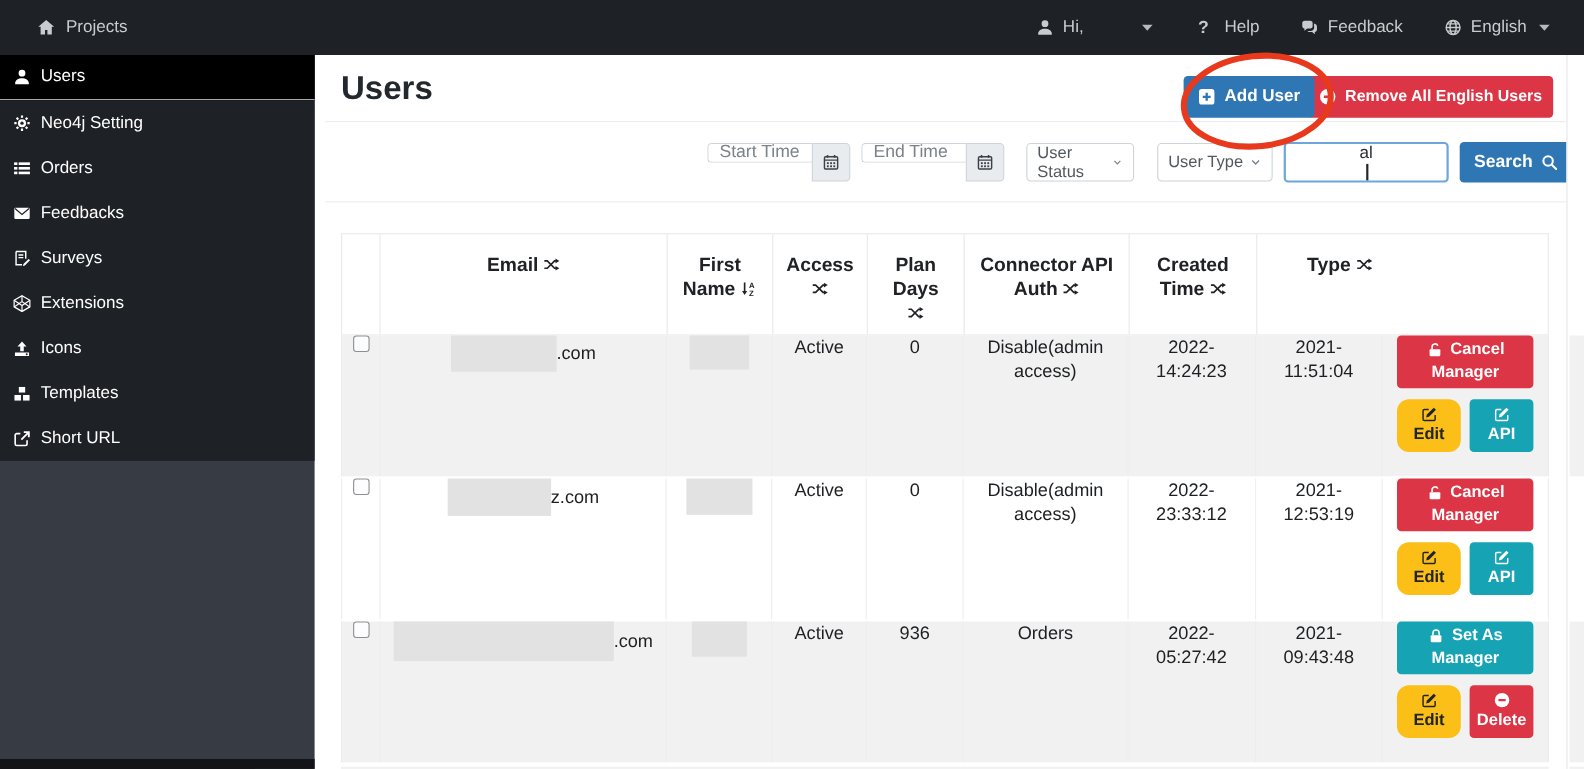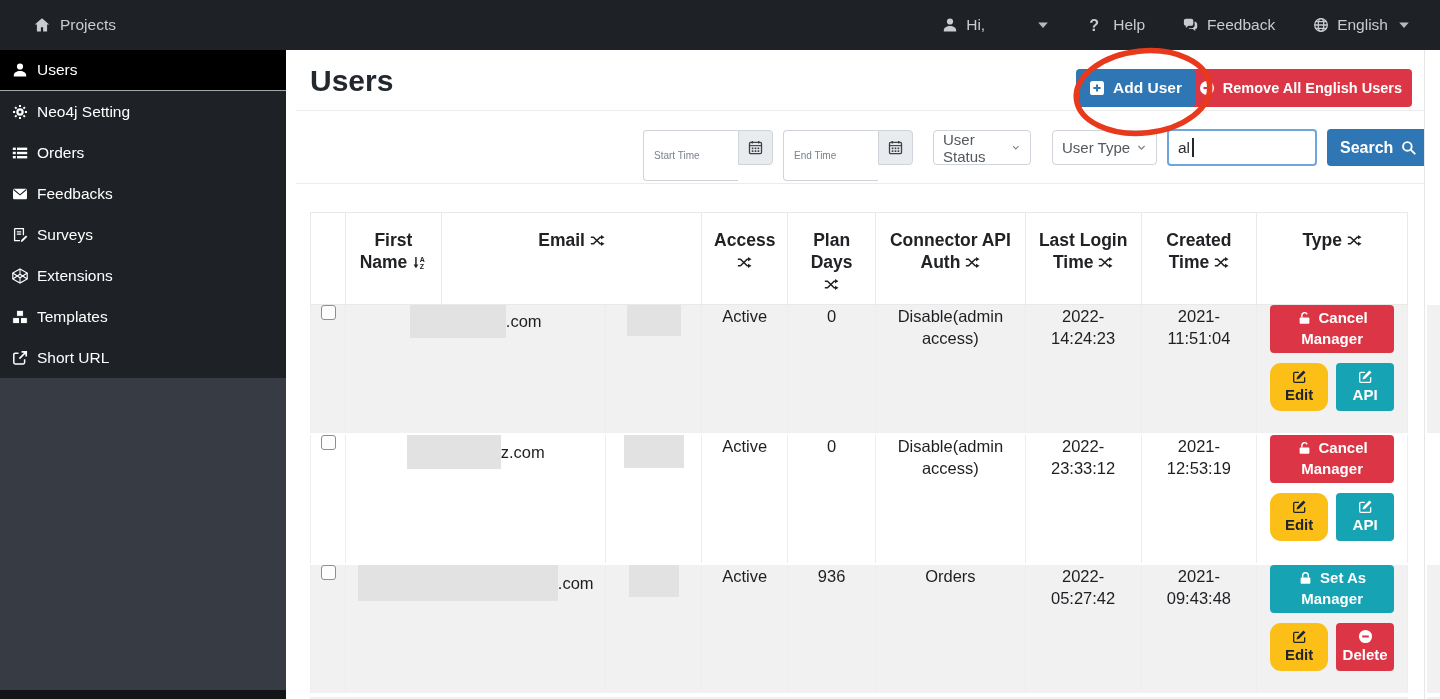--- a/index.html
+++ b/index.html
@@ -34,29 +34,29 @@
     color:#fff;font-weight:600;cursor:pointer;font-family:inherit;}
   .btn .icon{font-size:16px;}
   .btn-add{position:absolute;top:69px;right:245px;background:#2f76b5;font-size:15.5px;padding:0 13px;z-index:4;}
   .btn-remove{position:absolute;top:69px;right:28px;background:#dc3545;font-size:14.5px;padding:0 10px;}
   .annotation{position:absolute;left:1068px;top:44px;width:150px;height:96px;pointer-events:none;z-index:6;}
   .divider{position:absolute;left:296px;width:1128px;height:1px;background:#ececec;}
   .d1{top:110px;} .d2{top:183px;}
 
   
   .fgroup{position:absolute;top:130px;height:35px;display:flex;}
-  .fi-input{width:95px;height:51px;border:1px solid #ced4da;border-right:none;border-radius:4px 0 0 4px;
-    background:#fff;display:flex;align-items:center;padding:0 10px;font-size:10px;color:#7a828a;}
+  .fi-input{width:95px;height:18px;border:1px solid #ced4da;border-right:none;border-radius:4px 0 0 4px;
+    background:#fff;display:flex;align-items:center;padding:0 10px;font-size:16px;color:#7a828a;}
   .fi-addon{width:35px;height:35px;border:1px solid #ced4da;border-radius:0 4px 4px 0;background:#e9ecef;
     display:flex;align-items:center;justify-content:center;color:#3c4248;cursor:pointer;font-size:15px;}
   .fsel{position:absolute;top:130px;height:35px;border:1px solid #ced4da;border-radius:4px;background:#fff;
     display:flex;align-items:center;justify-content:space-between;padding:0 9px;font-size:15px;color:#51585e;cursor:pointer;}
   .fsel .icon{font-size:11px;color:#7a828a;}
   .searchbox{position:absolute;left:1167px;top:129px;width:150px;height:37px;border:2px solid #6ca6dd;
-    border-radius:4px;background:#fff;display:flex;align-items:center;padding:0 9px;font-size:15.5px;color:#2a2e33;cursor:text;}
+    border-radius:4px;background:#fff;display:flex;align-items:center;padding:0 9px;font-size:15.5px;color:#2a2e33;cursor:text;flex-direction:column;}
   .cursorbar{width:1.5px;height:19px;background:#23272b;margin-left:2px;}
   .btn-search{position:absolute;left:1327px;top:129px;height:37px;background:#2f76b5;font-size:16px;padding:16px 13px;}
   .btn-search .icon{font-size:15px;}
 
   
   .tbl{position:absolute;left:310px;top:212px;width:1098px;}
   .thead{display:flex;background:#fff;height:93px;border:1px solid #e9e9e9;border-bottom:1px solid #e9e9e9;}
   .th{border-right:1px solid #e9e9e9;display:flex;justify-content:center;align-items:flex-start;
     padding:16px 13px 0;text-align:center;font-weight:700;font-size:17.5px;color:#202226;line-height:1.28;}
   .th:last-child{border-right:none;}
@@ -204,20 +204,30 @@
         <span class="icon">
           <svg viewBox="0 0 16 16" fill="none" stroke="currentColor" stroke-width="1.2">
             <path d="M8 .9 15.2 5v6L8 15.1.8 11V5z"></path>
             <path d="M8 .9v5.3M8 9.8v5.3M.8 5 8 9.8 15.2 5M.8 11 8 6.2 15.2 11" stroke-width="1.1"></path>
           </svg>
         </span>
         <span>Extensions</span>
       </div>
       <div class="side-item">
         <span class="icon">
+          <svg viewBox="0 0 16 16" fill="currentColor">
+            <path d="M8 1.4 12.1 6H9.6v4.3H6.4V6H3.9z"></path>
+            <path d="M1.6 11.4h12.8v3.2H1.6z"></path>
+            <circle cx="12.3" cy="13" r=".9" fill="#1e2125"></circle>
+          </svg>
+        </span>
+        <span>Icons</span>
+      </div>
+      <div class="side-item">
+        <span class="icon">
           <svg viewBox="0 0 16 16" fill="currentColor" stroke="#1e2125" stroke-width=".9">
             <rect x="4.6" y="1.3" width="6.8" height="6"></rect>
             <rect x="0.7" y="8.6" width="6.8" height="6"></rect>
             <rect x="8.5" y="8.6" width="6.8" height="6"></rect>
           </svg>
         </span>
         <span>Templates</span>
       </div>
       <div class="side-item">
         <span class="icon">
@@ -329,40 +339,40 @@
     </span>
 </button>
 
 <div class="divider d2"></div>
 
 <div class="tbl">
   <div class="thead" id="thead">
       <div class="th" style="width: 35px;">
         <span></span>
       </div>
+      <div class="th" style="width: 261px;">
+        <span>Email <span class="icon">
+            <svg viewBox="0 0 18 16" fill="none" stroke="currentColor" stroke-width="1.8">
+              <path d="M1 4h3.2l8 8h2"></path>
+              <path d="M1 12h3.2l8-8h2"></path>
+              <path d="M13.2 1.5 17.4 4l-4.2 2.5z" fill="currentColor" stroke="none"></path>
+              <path d="M13.2 9.5l4.2 2.5-4.2 2.5z" fill="currentColor" stroke="none"></path>
+            </svg>
+          </span></span>
+      </div>
       <div class="th" style="width: 96px;">
         <span>First Name <span class="icon">
             <svg viewBox="0 0 16 16">
               <path d="M4.2 2v9" stroke="currentColor" stroke-width="1.6" fill="none"></path>
               <path d="M1.7 10.2h5L4.2 14z" fill="currentColor"></path>
               <text x="8.4" y="7.2" font-size="7.5" font-weight="bold" fill="currentColor">A</text>
               <text x="8.4" y="15" font-size="7.5" font-weight="bold" fill="currentColor">Z</text>
             </svg>
           </span></span>
       </div>
-      <div class="th" style="width: 261px;">
-        <span>Email <span class="icon">
-            <svg viewBox="0 0 18 16" fill="none" stroke="currentColor" stroke-width="1.8">
-              <path d="M1 4h3.2l8 8h2"></path>
-              <path d="M1 12h3.2l8-8h2"></path>
-              <path d="M13.2 1.5 17.4 4l-4.2 2.5z" fill="currentColor" stroke="none"></path>
-              <path d="M13.2 9.5l4.2 2.5-4.2 2.5z" fill="currentColor" stroke="none"></path>
-            </svg>
-          </span></span>
-      </div>
       <div class="th" style="width: 86px;">
         <span>Access <span class="icon">
             <svg viewBox="0 0 18 16" fill="none" stroke="currentColor" stroke-width="1.8">
               <path d="M1 4h3.2l8 8h2"></path>
               <path d="M1 12h3.2l8-8h2"></path>
               <path d="M13.2 1.5 17.4 4l-4.2 2.5z" fill="currentColor" stroke="none"></path>
               <path d="M13.2 9.5l4.2 2.5-4.2 2.5z" fill="currentColor" stroke="none"></path>
             </svg>
           </span></span>
       </div>
@@ -371,30 +381,20 @@
             <svg viewBox="0 0 18 16" fill="none" stroke="currentColor" stroke-width="1.8">
               <path d="M1 4h3.2l8 8h2"></path>
               <path d="M1 12h3.2l8-8h2"></path>
               <path d="M13.2 1.5 17.4 4l-4.2 2.5z" fill="currentColor" stroke="none"></path>
               <path d="M13.2 9.5l4.2 2.5-4.2 2.5z" fill="currentColor" stroke="none"></path>
             </svg>
           </span></span>
       </div>
       <div class="th" style="width: 150px;">
         <span>Connector API Auth <span class="icon">
-            <svg viewBox="0 0 18 16" fill="none" stroke="currentColor" stroke-width="1.8">
-              <path d="M1 4h3.2l8 8h2"></path>
-              <path d="M1 12h3.2l8-8h2"></path>
-              <path d="M13.2 1.5 17.4 4l-4.2 2.5z" fill="currentColor" stroke="none"></path>
-              <path d="M13.2 9.5l4.2 2.5-4.2 2.5z" fill="currentColor" stroke="none"></path>
-            </svg>
-          </span></span>
-      </div>
-      <div class="th" style="width: 116px;">
-        <span>Last Login Time <span class="icon">
             <svg viewBox="0 0 18 16" fill="none" stroke="currentColor" stroke-width="1.8">
               <path d="M1 4h3.2l8 8h2"></path>
               <path d="M1 12h3.2l8-8h2"></path>
               <path d="M13.2 1.5 17.4 4l-4.2 2.5z" fill="currentColor" stroke="none"></path>
               <path d="M13.2 9.5l4.2 2.5-4.2 2.5z" fill="currentColor" stroke="none"></path>
             </svg>
           </span></span>
       </div>
       <div class="th" style="width: 116px;">
         <span>Created Time <span class="icon">

